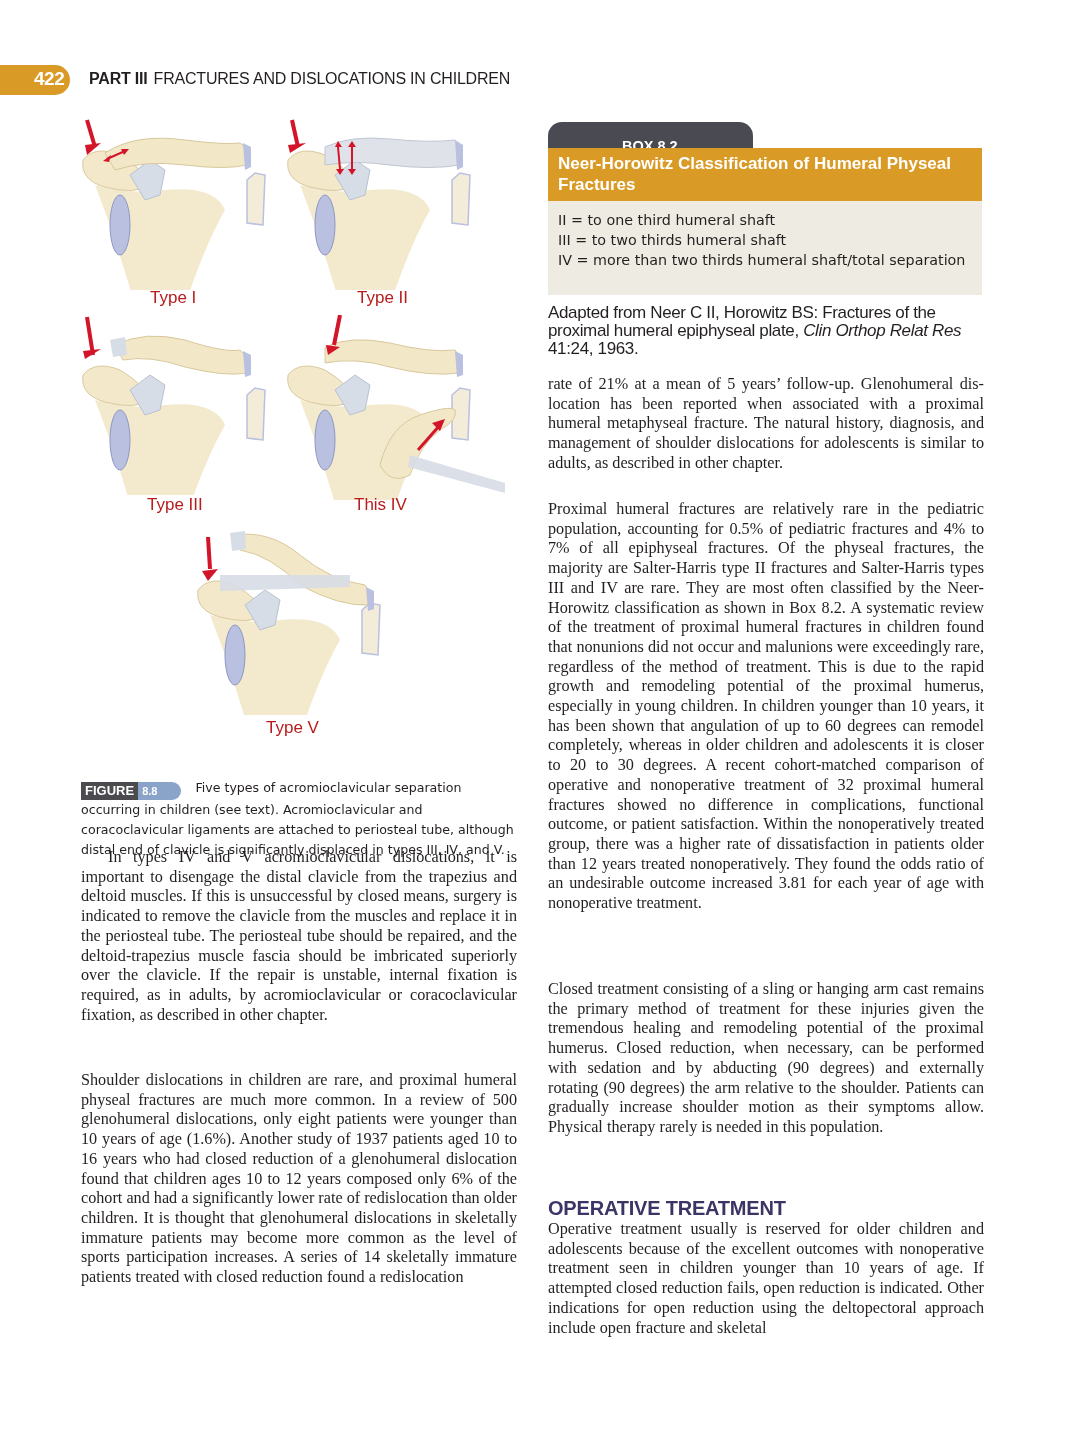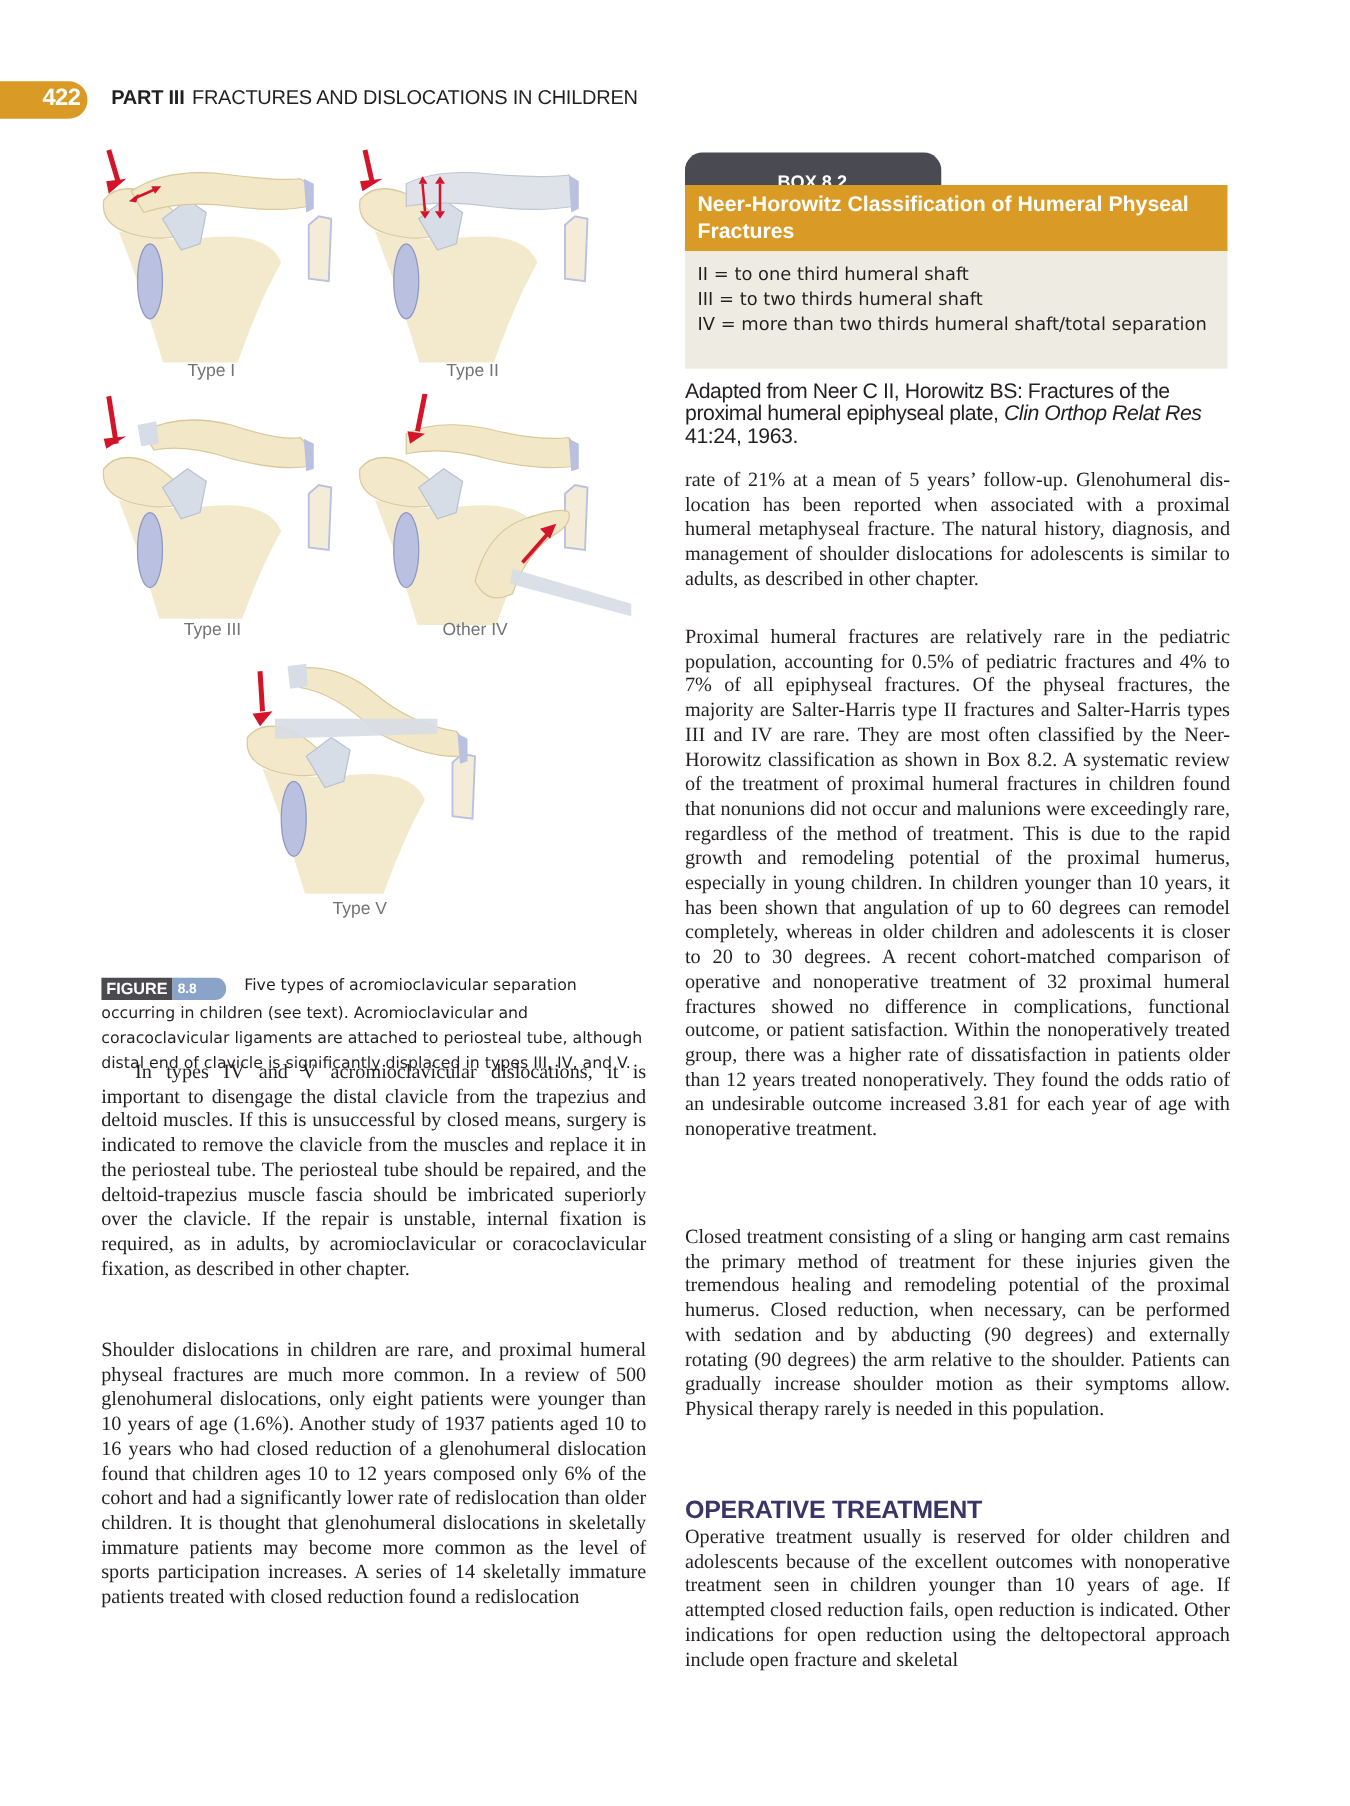--- a/index.html
+++ b/index.html
@@ -9,21 +9,21 @@
   
   .page-tab { position: absolute; left: 0; top: 65px; width: 70px; height: 30px; background: #d99b25; border-radius: 0 15px 15px 0; }
   .page-num { position: absolute; left: 34px; top: 68px; font-family: "Liberation Sans", sans-serif; font-weight: bold; font-size: 19px; color: #ffffff; letter-spacing: -0.5px; }
   .running-head { position: absolute; left: 89px; top: 70px; font-family: "Liberation Sans", sans-serif; font-size: 16px; color: #231f20; letter-spacing: -0.2px; }
   .running-head b { font-weight: bold; margin-right: 6px; }
 
   
   .figure { position: absolute; left: 75px; top: 110px; width: 445px; height: 640px; }
   .panel { position: absolute; }
   .panel svg { display: block; }
-  .type-label { position: absolute; font-family: "Liberation Sans", sans-serif; font-size: 14px; color: #737373; }
+  .type-label { position: absolute; font-family: "Liberation Sans", sans-serif; font-size: 17px; color: #b91c1c; }
 
   .caption { position: absolute; left: 81px; top: 740px; width: 436px; font-family: "DejaVu Sans", sans-serif; font-size: 12.6px; line-height: 19.8px; color: #231f20; margin-top: 38px; }
   .fig-badge { display: inline-flex; height: 18px; vertical-align: -3px; margin-right: 14px; border-radius: 0 9px 9px 0; overflow: hidden; }
   .fig-badge .fb1 { background: #4a4a4f; color: #fff; font-family: "Liberation Sans", sans-serif; font-weight: bold; font-size: 13px; padding: 0 4px; line-height: 18px; }
   .fig-badge .fb2 { background: #8aa3c9; color: #fff; font-family: Liberation Sans, sans-serif; font-weight: bold; font-size: 11px; padding: 0 24px 0 4px; line-height: 18px; }
 
   
   .col { position: absolute; width: 436px; font-size: 16.2px; line-height: 19.7px; text-align: justify; hyphens: manual; }
   .col p { margin: 0; }
   .indent { text-indent: 27px; }
@@ -113,21 +113,21 @@
       <path d="M175 36 L183 40 L183 60 L177 62 Z" fill="#b9c0e0"></path>
       <line x1="60" y1="0" x2="54" y2="30" stroke="#d3152a" stroke-width="4"></line>
       <polygon points="46,30 60,32 48,40" fill="#d3152a"></polygon>
 
       <path d="M100 150 Q110 110 140 100 Q170 90 175 95 Q178 105 160 115 Q140 130 130 160 Q110 170 100 150 Z" fill="#f2e7c7" stroke="#d8c89b" stroke-width="1"></path>
       <path d="M130 140 L225 168 L225 178 L128 152 Z" fill="#d7dde6" opacity="0.9"></path>
       <line x1="138" y1="135" x2="160" y2="110" stroke="#d3152a" stroke-width="3"></line>
       <polygon points="165,104 152,108 160,116" fill="#d3152a"></polygon>
     </svg>
   </div>
-  <div class="type-label" style="left:279px;top:385px;">Other IV</div>
+  <div class="type-label" style="left:279px;top:385px;">This IV</div>
 
   <div class="panel" style="left:115px;top:415px;">
     <svg width="210" height="190" viewBox="0 0 210 190">
       <use href="#scap" width="200" height="190" y="20"></use>
       <path d="M45 10 Q80 5 110 30 Q140 55 175 60 Q180 65 180 80 Q150 82 110 60 Q80 30 50 25 Z" fill="#f2e7c7" stroke="#d8c89b" stroke-width="1"></path>
       <path d="M40 8 L55 6 L56 24 L42 26 Z" fill="#d7dde6"></path>
       <path d="M30 50 L160 50 L160 62 L30 66 Z" fill="#d7dde6" opacity="0.9"></path>
       <path d="M176 62 L184 66 L184 84 L178 86 Z" fill="#b9c0e0"></path>
       <line x1="18" y1="12" x2="20" y2="44" stroke="#d3152a" stroke-width="4"></line>
       <polygon points="12,46 28,44 18,56" fill="#d3152a"></polygon>

